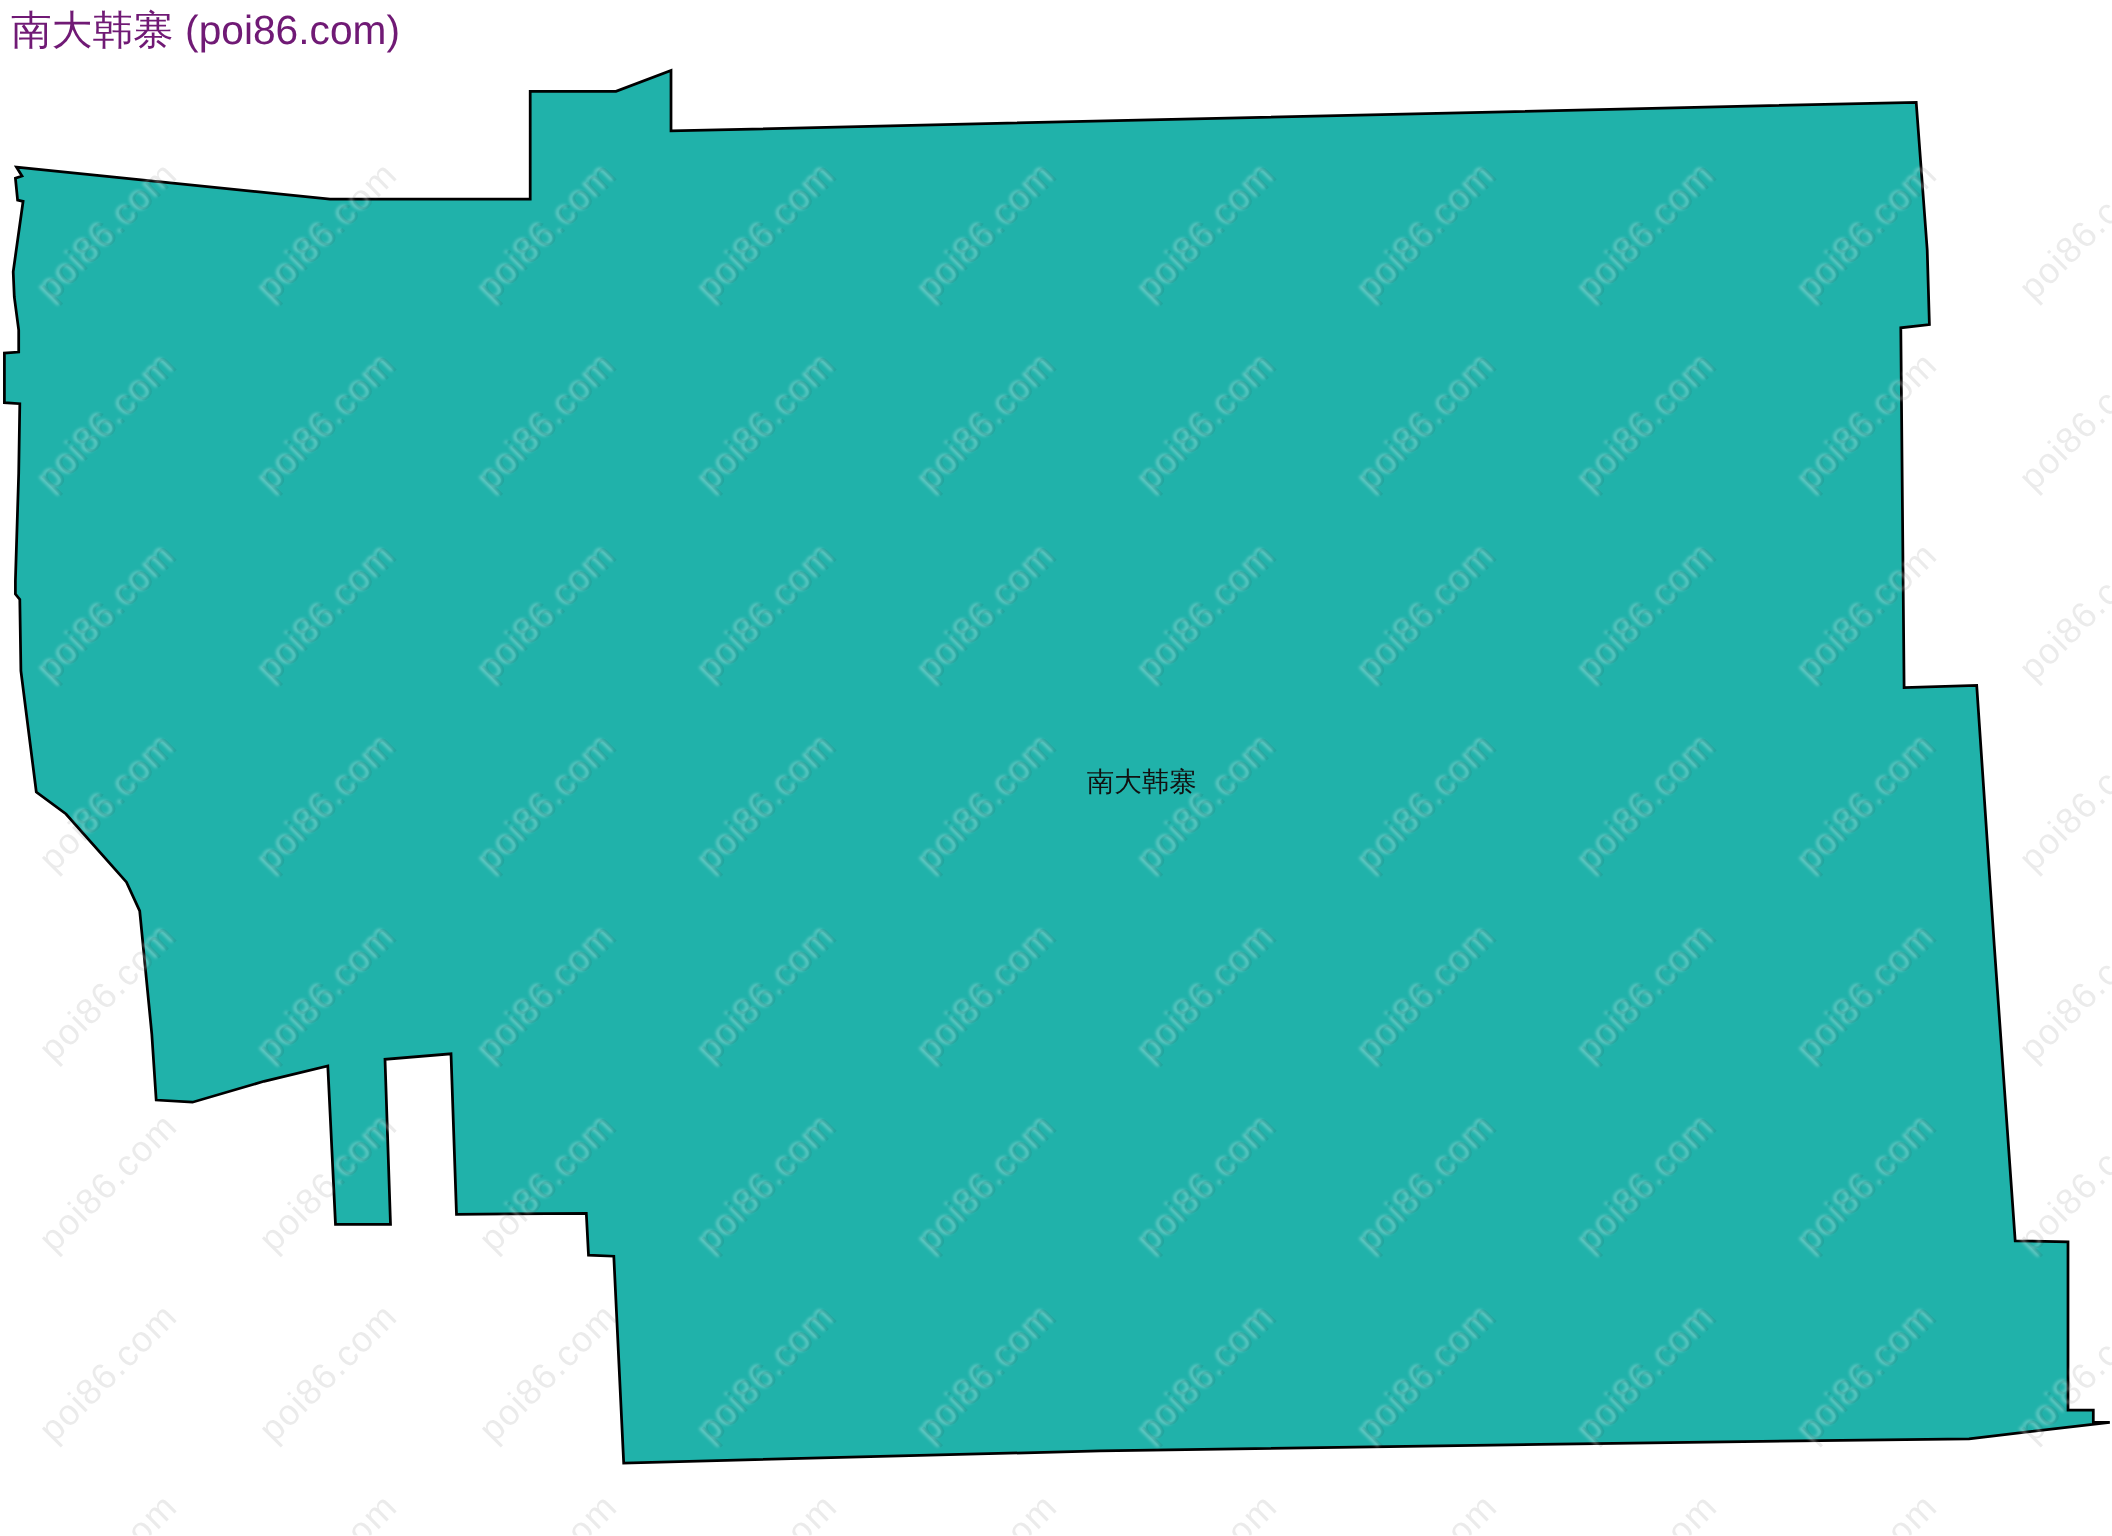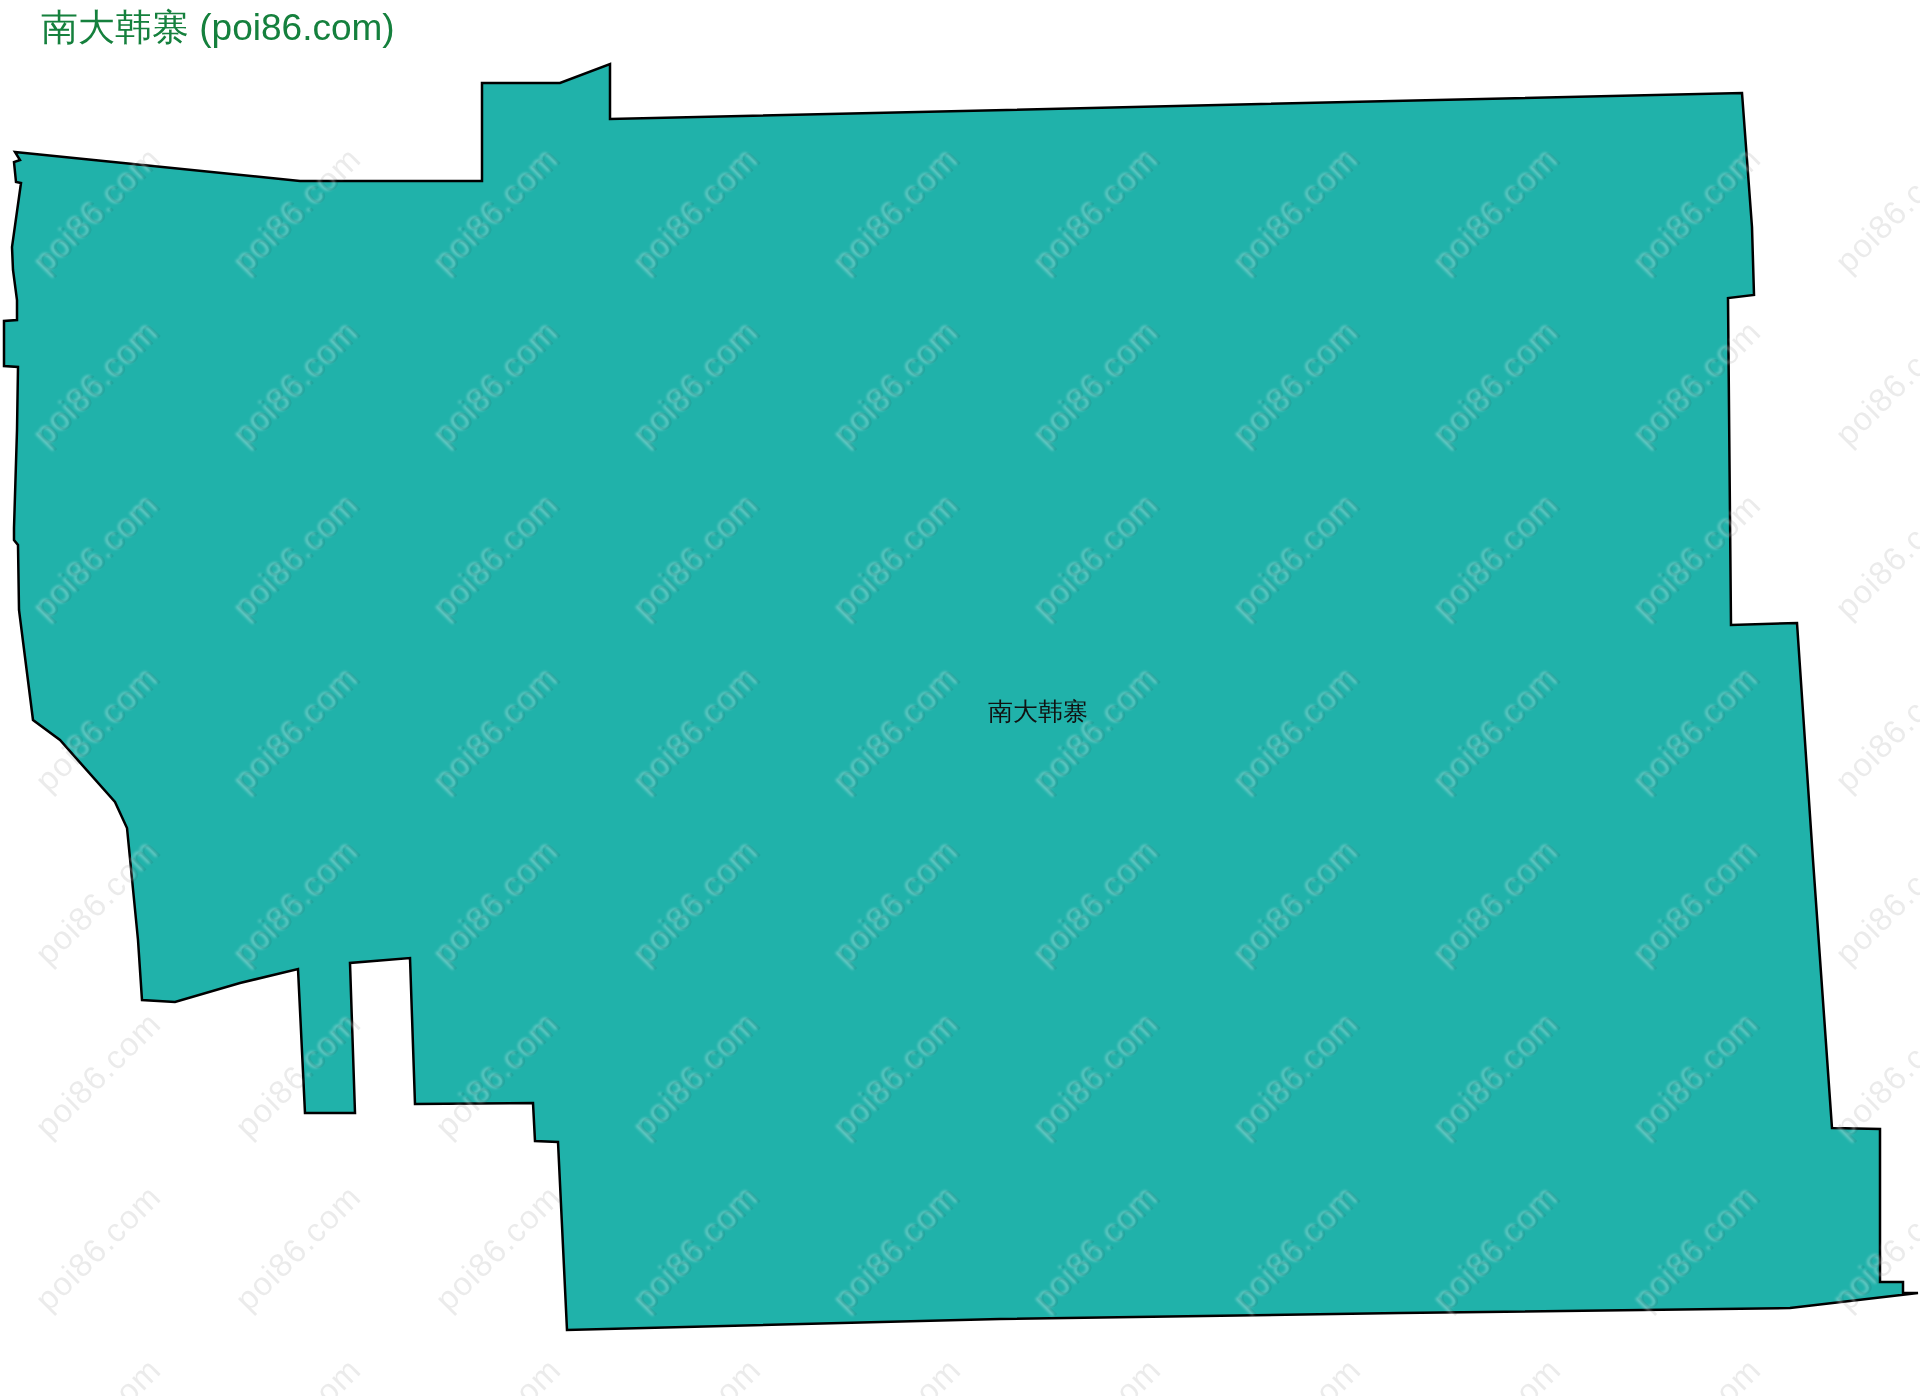--- a/index.html
+++ b/index.html
@@ -40,24 +40,23 @@
     transform: translate(-50%, -50%) rotate(-45deg);
     text-shadow: -2px -2px 3px rgba(255,255,255,0.35);
     user-select: none;
   }
   .page-title {
     position: absolute;
     left: 10px;
     top: 6px;
     font-size: 37px;
     line-height: 1.2;
-    color: #15803d;
+    color: #701a75;
     z-index: 3;
     white-space: nowrap;
-    margin-left: 31px;
   }
   .region-label {
     position: absolute;
     left: 1038px;
     top: 711px;
     transform: translate(-50%, -50%);
     font-size: 25px;
     color: #111111;
     z-index: 3;
     white-space: nowrap;

